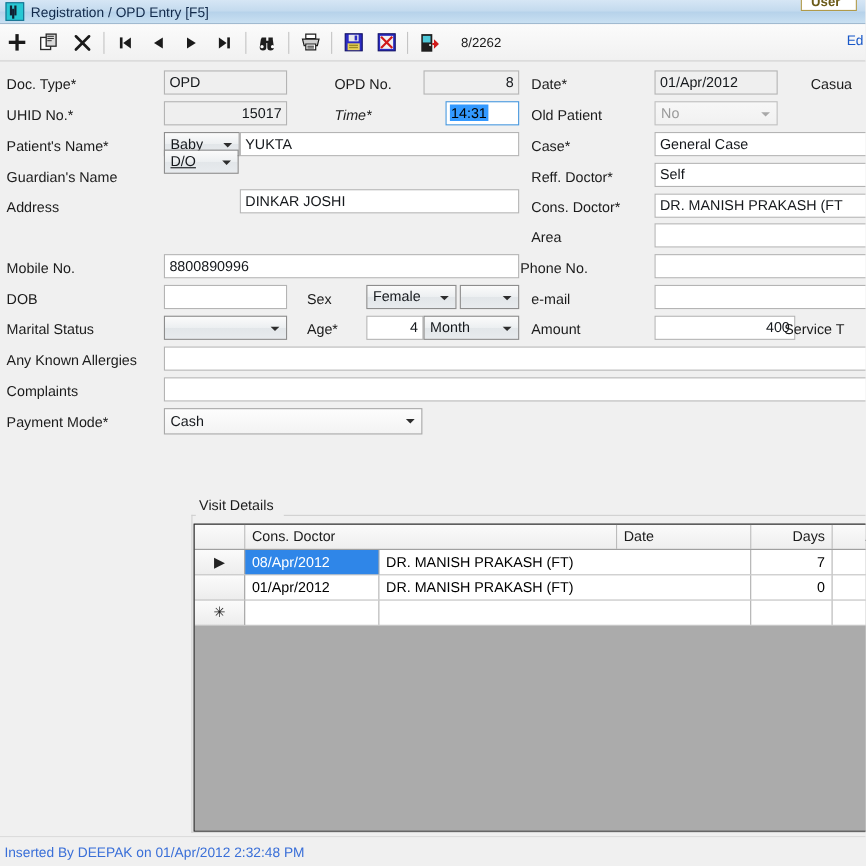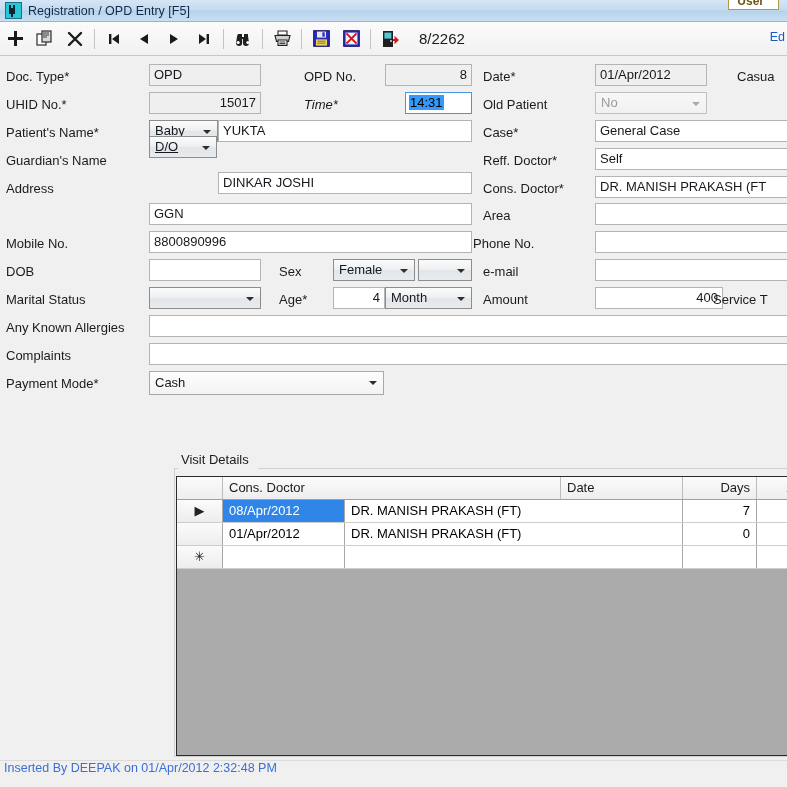--- a/index.html
+++ b/index.html
@@ -53,21 +53,21 @@
   }
   .tb-btn {
     width: 30px; height: 30px;
     display: flex; align-items: center; justify-content: center;
     flex: none;
   }
   .tb-sep {
     width: 1px; height: 20px; background: #c4c4c4; margin: 0 4px; flex: none;
   }
   .tb-counter {
-    margin-left: 14px; font-size: 15px; color: #1a1a1a; white-space: nowrap;
+    margin-left: 14px; font-size: 12px; color: #1a1a1a; white-space: nowrap;
   }
   .tb-edit-link {
     position: absolute; right: 2px; top: 8px;
     font-size: 12.5px; color: #1958c8; white-space: nowrap;
   }
 
   
   .form {
     position: absolute; left: 0; top: 56px; width: 787px; height: 345px;
     background: #f0f0f0;
@@ -165,21 +165,21 @@
   .gc-days { width: 74px; flex: none; text-align: right; }
   .gc-amt  { width: 56px; flex: none; text-align: right; border-right: none; }
   .grid-body .grid-row { border-bottom: 1px solid #cdcdcd; }
   .cell-selected { background: #2f86e8 !important; color: #ffffff; }
   .grid-filler { background: #ababab; height: 206px; }
 
   
   .statusbar {
     position: absolute; left: 0; top: 760px; width: 787px; height: 27px;
     background: #f0f0f0; border-top: 1px solid #dcdcdc;
-    display: flex; 
+    display: flex; align-items: center;
   }
   .status-text {
     margin-left: 4px; font-size: 12.5px; color: #3a6fd8; white-space: nowrap;
   }
 </style>
 </head>
 <body>
 
 <div id="app">
 
@@ -323,21 +323,20 @@
     <div class="lbl" style="left:6px; top:97px;">Guardian's Name</div>
     <div class="ddl" style="left:149px; top:80px; width:68px;text-decoration:underline;">D/O</div>
     <div class="fld" style="left:218px; top:92px; width:254px;margin-top:24px;">DINKAR JOSHI</div>
     <div class="lbl" style="left:483px; top:97px;">Reff. Doctor*</div>
     <div class="fld" style="left:595px; top:92px; width:200px;">Self</div>
 
     <div class="lbl" style="left:6px; top:125px;">Address</div>
     <div class="lbl" style="left:483px; top:125px;">Cons. Doctor*</div>
     <div class="fld" style="left:595px; top:120px; width:200px;">DR. MANISH PRAKASH (FT</div>
 
-    <div class="fld" style="left:149px; top:147px; width:323px;">GGN</div>
     <div class="lbl" style="left:483px; top:152px;">Area</div>
     <div class="fld" style="left:595px; top:147px; width:200px;"></div>
 
     <div class="lbl" style="left:6px; top:180px;">Mobile No.</div>
     <div class="fld" style="left:149px; top:175px; width:323px;">8800890996</div>
     <div class="lbl" style="left:473px; top:180px;">Phone No.</div>
     <div class="fld" style="left:595px; top:175px; width:200px;"></div>
 
     <div class="lbl" style="left:6px; top:208px;">DOB</div>
     <div class="fld" style="left:149px; top:203px; width:112px;"></div>

